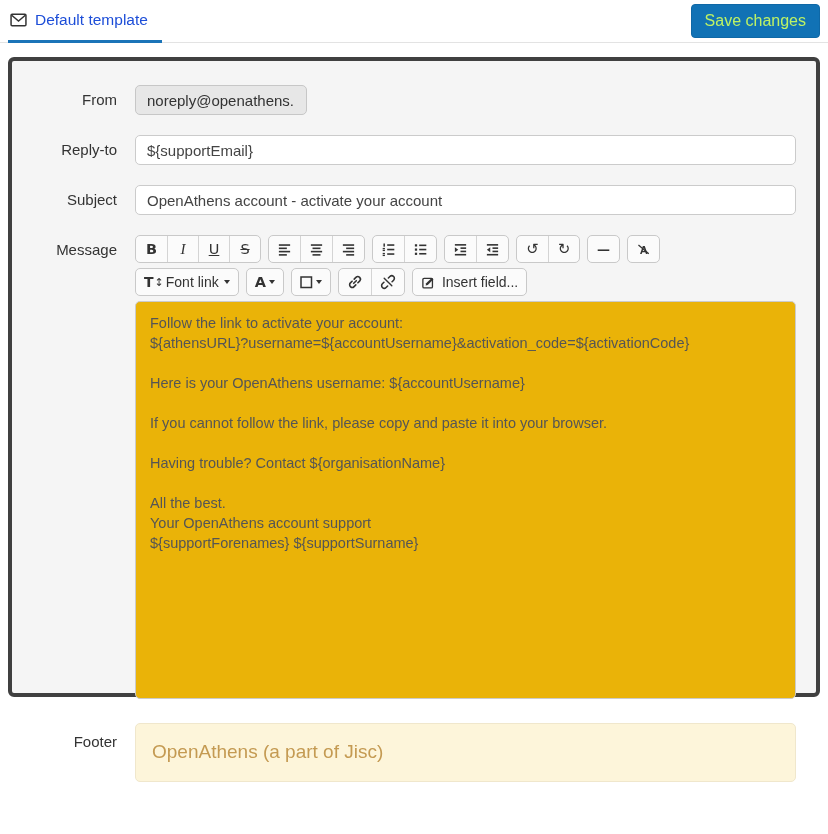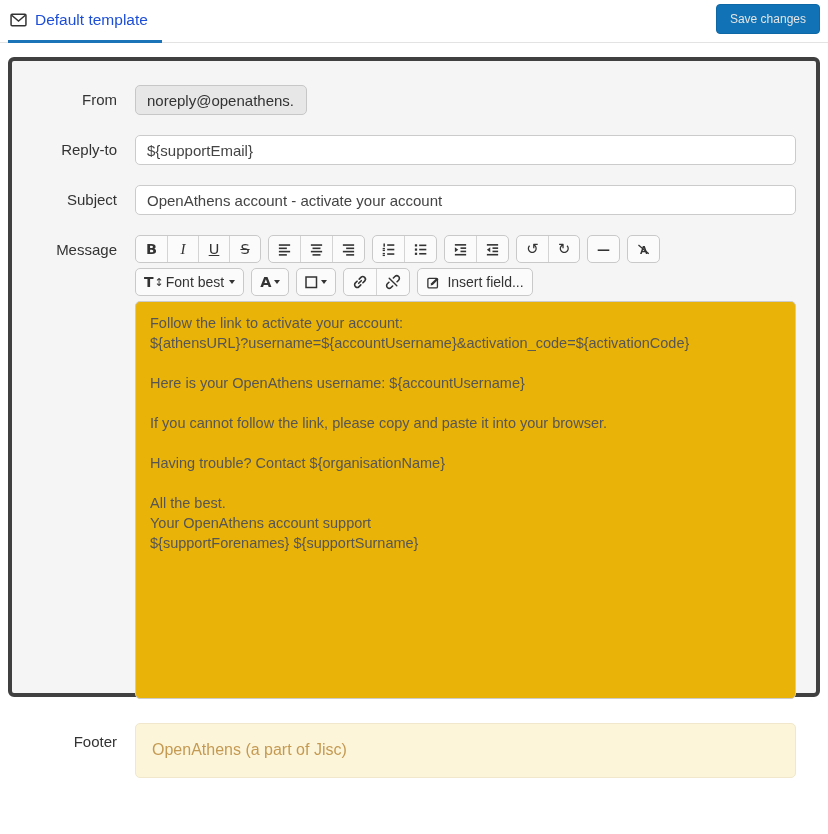--- a/index.html
+++ b/index.html
@@ -6,22 +6,22 @@
   html, body { width: 828px; height: 834px; background: #fff; overflow: hidden;
     font-family: "Liberation Sans", "DejaVu Sans", sans-serif; }
 
   
   .topbar { position: relative; height: 43px; border-bottom: 1px solid #e3e3e3; }
   .tab { position: absolute; left: 8px; top: 0; height: 43px; display: flex;
     align-items: center; gap: 8px; padding: 0 14px 0 2px; cursor: pointer;
     border-bottom: 3px solid #1b74b8; color: #1d4ed8; font-size: 15.5px; }
   .tab svg { display: block; }
   .save-btn { position: absolute; top: 4px; right: 8px; background: #1172b5;
-    color: #e5e5e5; border: 1px solid #0f68a6; border-radius: 4px;
-    padding: 7px 13px; font-size: 12px; cursor: pointer;
+    color: #bef264; border: 1px solid #0f68a6; border-radius: 4px;
+    padding: 7px 13px; font-size: 16px; cursor: pointer;
     font-family: inherit; }
 
   
   .panel { margin: 14px 8px 0 8px; height: 640px; background: #f5f5f5;
     border: 4px solid #404040; border-radius: 6px; padding: 24px 20px; }
 
   .row { display: flex; align-items: flex-start; margin-bottom: 20px; }
   .lbl { width: 85px; min-width: 85px; text-align: right; margin-right: 18px;
     padding-top: 6px; font-size: 15px; color: #333; }
 
@@ -57,21 +57,21 @@
     margin-left: 5px; }
   .ticon-gap { margin-right: 6px; }
   .tlabel { font-size: 14px; color: #333; }
 
   textarea.msg { width: 100%; height: 398px; border: 1px solid #cbcbcb;
     border-radius: 5px; background: #eab308; padding: 11px 14px;
     font-family: inherit; font-size: 14.5px; line-height: 20px; color: #555;
     resize: none; outline: none; overflow: hidden; }
 
   .footer-box { flex: 1; background: #fdf5da; border: 1px solid #f0e7cc;
-    border-radius: 5px; padding: 17px 16px 18px 16px; font-size: 16px;
+    border-radius: 5px; padding: 17px 16px 18px 16px; font-size: 19px;
     color: #c49a52; }
   .row-footer { margin-bottom: 13px; }
   .row-footer .lbl { padding-top: 10px; }
 </style>
 </head>
 <body>
 
 <div class="topbar">
   <div class="tab">
     <span>
@@ -228,21 +228,21 @@
           </div>
         </div>
       </div>
 
       
       <div class="tbar">
         <div class="tgroup">
           <div class="tbtn">
             <span class="glyph g-T">T</span>
               <span class="glyph g-updown">↕</span>
-            <span class="tlabel">Font best</span>
+            <span class="tlabel">Font link</span>
             <span class="caret"></span>
           </div>
         </div>
         <div class="tgroup">
           <div class="tbtn">
             <span class="glyph g-A">A</span>
             <span class="caret" style="margin-left:3px;"></span>
           </div>
         </div>
         <div class="tgroup">

